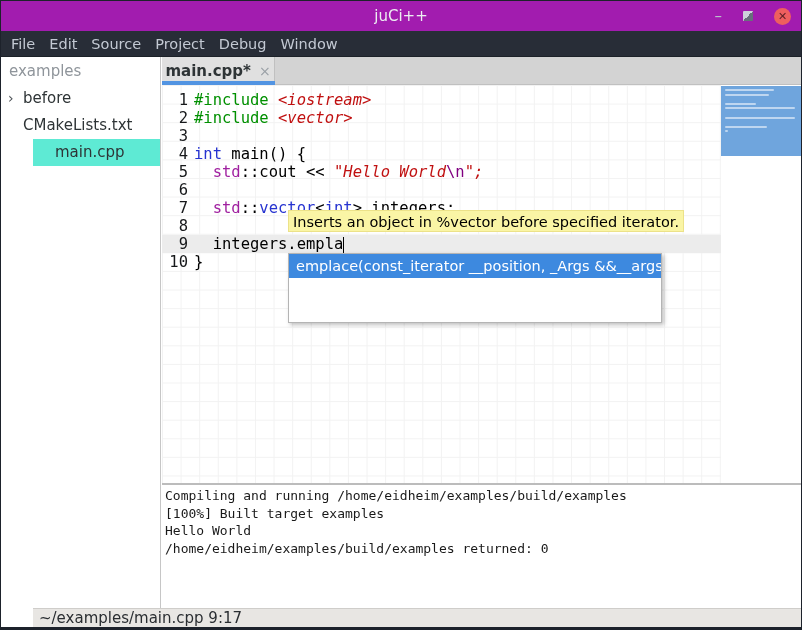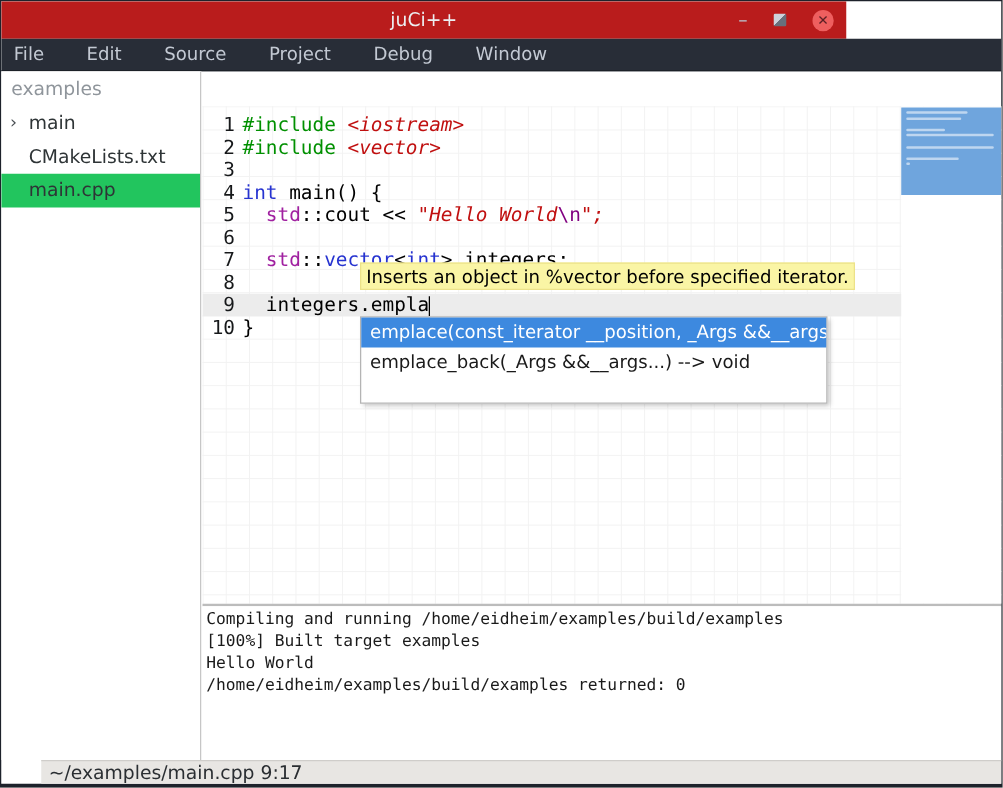--- a/index.html
+++ b/index.html
@@ -3,38 +3,38 @@
 <meta charset="utf-8">
 <style>
   html,body{margin:0;padding:0;background:#555;}
   *{box-sizing:border-box;}
   .window{
     position:relative;width:802px;height:630px;margin:0 auto;
     background:#fff;border:1px solid #1d222b;border-bottom:3px solid #1d222b;
     font-family:"DejaVu Sans",sans-serif;overflow:hidden;
   }
   
-  .titlebar{position:absolute;left:0;top:0;width:676px;height:30px;background:#b91c1c;}
+  .titlebar{position:absolute;left:0;top:0;width:800px;height:30px;background:#a21caf;}
   .title{position:absolute;left:0;right:0;top:0;height:30px;line-height:30px;text-align:center;
     color:#eceef1;font-size:15px;}
   .win-controls{position:absolute;right:10px;top:0;height:30px;display:flex;align-items:center;gap:21px;}
   .btn-min{color:#b9bfc9;font-size:15px;line-height:10px;cursor:default;}
   .btn-restore{width:10px;height:10px;background:linear-gradient(135deg,#cdd2db 50%,#686f7c 50%);border-radius:1px;}
   .btn-close{width:17px;height:17px;border-radius:50%;background:#ee5f5f;color:#5c1f24;
     font-size:11px;line-height:17px;text-align:center;font-weight:bold;}
   
   .menubar{position:absolute;left:0;top:30px;width:800px;height:26px;background:#282d37;
-    border-bottom:1px solid #1c2128;display:flex;align-items:center;padding-left:10px;gap:34px;}
+    border-bottom:1px solid #1c2128;display:flex;align-items:center;padding-left:10px;gap:14px;}
   .menu-item{color:#c3c9d3;font-size:14.5px;}
   
   .sidebar{position:absolute;left:0;top:56px;width:160px;height:551px;background:#fff;
     border-right:1px solid #c6c6c6;}
   .sidebar-header{height:28px;line-height:28px;padding-left:8px;color:#8f959b;font-weight:normal;font-size:15px;}
   .tree-item{position:relative;height:27px;line-height:27px;padding-left:22px;font-size:15px;color:#2e3436;}
-  .tree-item.selected{background:#22c55e;}
+  .tree-item.selected{background:#5eead4;margin-left:32px;}
   .expander{position:absolute;left:7px;top:0;color:#4a4f54;font-size:14px;}
   
   .tabbar{position:absolute;left:161px;top:56px;width:640px;height:28px;background:#d3d3d3;
     border-bottom:1px solid #c0c0c0;}
   .tab{position:absolute;left:0;top:0;width:113px;height:28px;background:#e0e0e0;
     display:flex;align-items:center;justify-content:center;gap:8px;border-right:1px solid #c0c0c0;}
   .tab-label{font-size:15px;font-weight:bold;color:#2e3436;}
   .tab-close{color:#9aa0a6;font-size:14px;}
   .tab-underline{position:absolute;left:0;bottom:-1px;width:113px;height:4px;background:#5294e2;}
   
@@ -94,26 +94,33 @@
       <span class="menu-item">Edit</span>
       <span class="menu-item">Source</span>
       <span class="menu-item">Project</span>
       <span class="menu-item">Debug</span>
       <span class="menu-item">Window</span>
     </div>
 
   <div class="sidebar">
     <div class="sidebar-header">examples</div>
     <div id="tree">
-        <div class="tree-item"><span class="expander">›</span><span>main</span></div>
+        <div class="tree-item"><span class="expander">›</span><span>before</span></div>
         <div class="tree-item"><span>CMakeLists.txt</span></div>
         <div class="tree-item selected"><span>main.cpp</span></div>
       </div>
   </div>
 
+  <div class="tabbar">
+    <div class="tab">
+      <span class="tab-label">main.cpp*</span>
+      <span class="tab-close">×</span>
+    </div>
+    <div class="tab-underline"></div>
+  </div>
 
   <div class="editor">
     <div class="current-line" id="curline" style="top: 150px;"></div>
     <div class="gutter" id="gutter">
         <div>1</div>
         <div>2</div>
         <div>3</div>
         <div>4</div>
         <div>5</div>
         <div>6</div>
@@ -133,21 +140,20 @@
           <div class="mini-line" style="width: 0px; background: transparent;"></div>
           <div class="mini-line" style="width: 70px;"></div>
           <div class="mini-line" style="width: 0px; background: transparent;"></div>
           <div class="mini-line" style="width: 41.6px;"></div>
           <div class="mini-line" style="width: 2.6px;"></div>
         </div>
     </div>
     <div class="tooltip">Inserts an object in %vector before specified iterator.</div>
     <div class="autocomplete" id="autocomplete">
         <div class="ac-item selected">emplace(const_iterator __position, _Args &amp;&amp;__args...)</div>
-        <div class="ac-item">emplace_back(_Args &amp;&amp;__args...) --&gt; void</div>
       </div>
   </div>
 
   <div class="pane-divider"></div>
 
   <div class="terminal" id="terminal">
       <div>Compiling and running /home/eidheim/examples/build/examples</div>
       <div>[100%] Built target examples</div>
       <div>Hello World</div>
       <div>/home/eidheim/examples/build/examples returned: 0</div>

